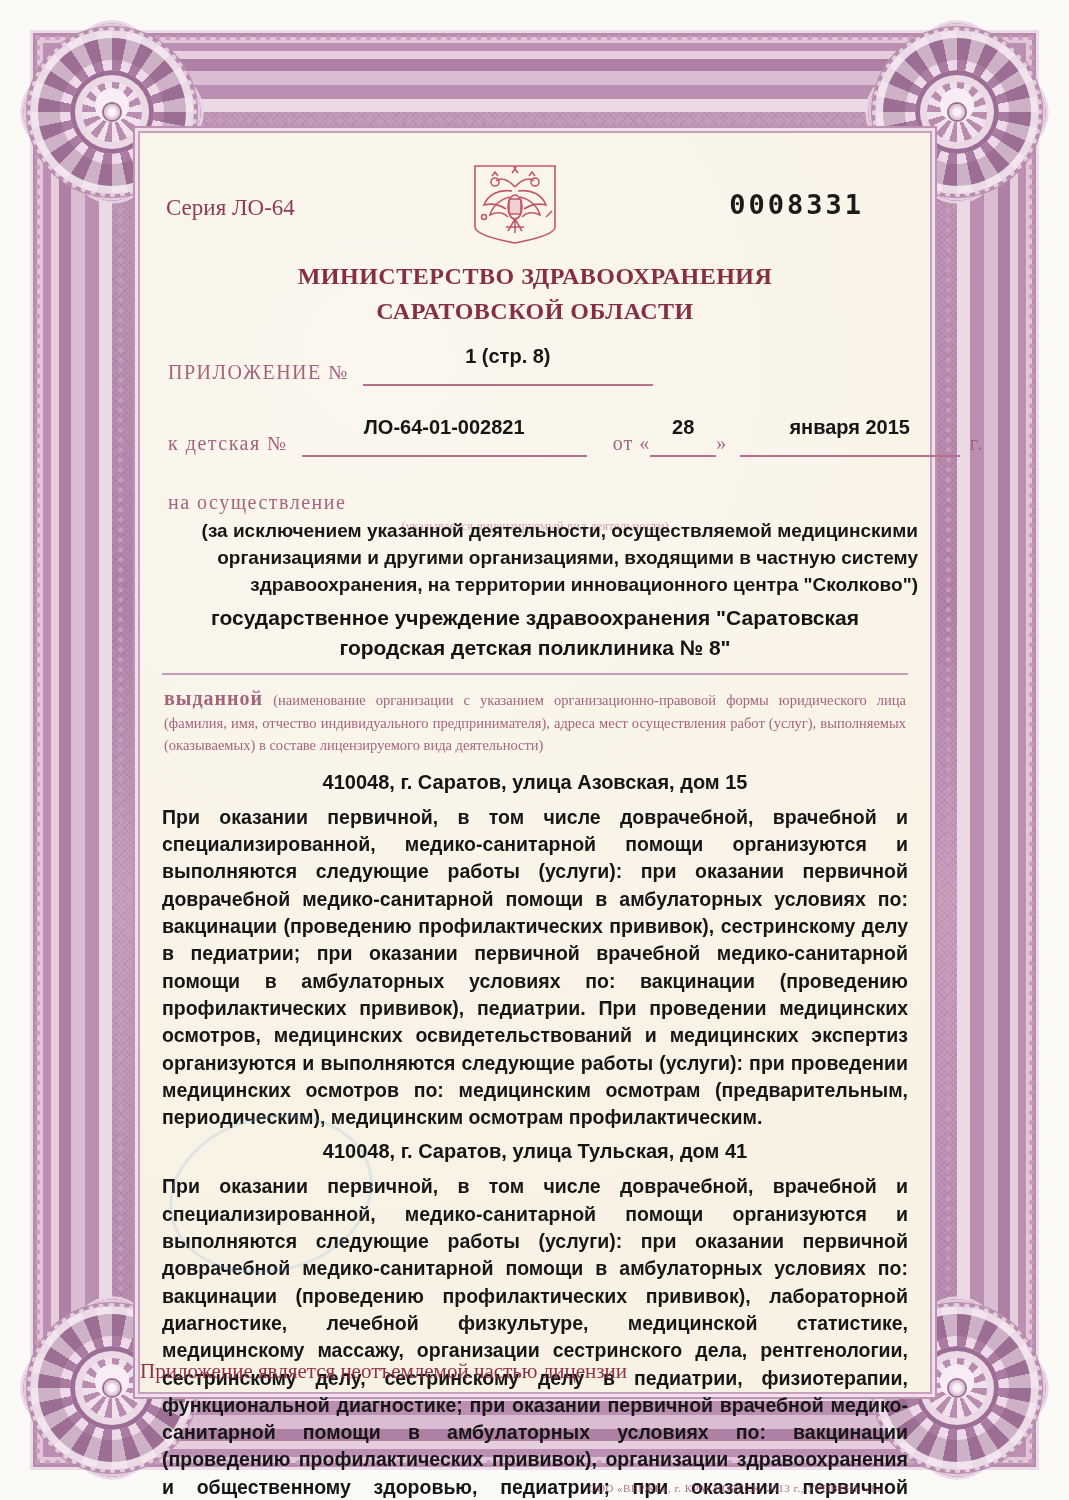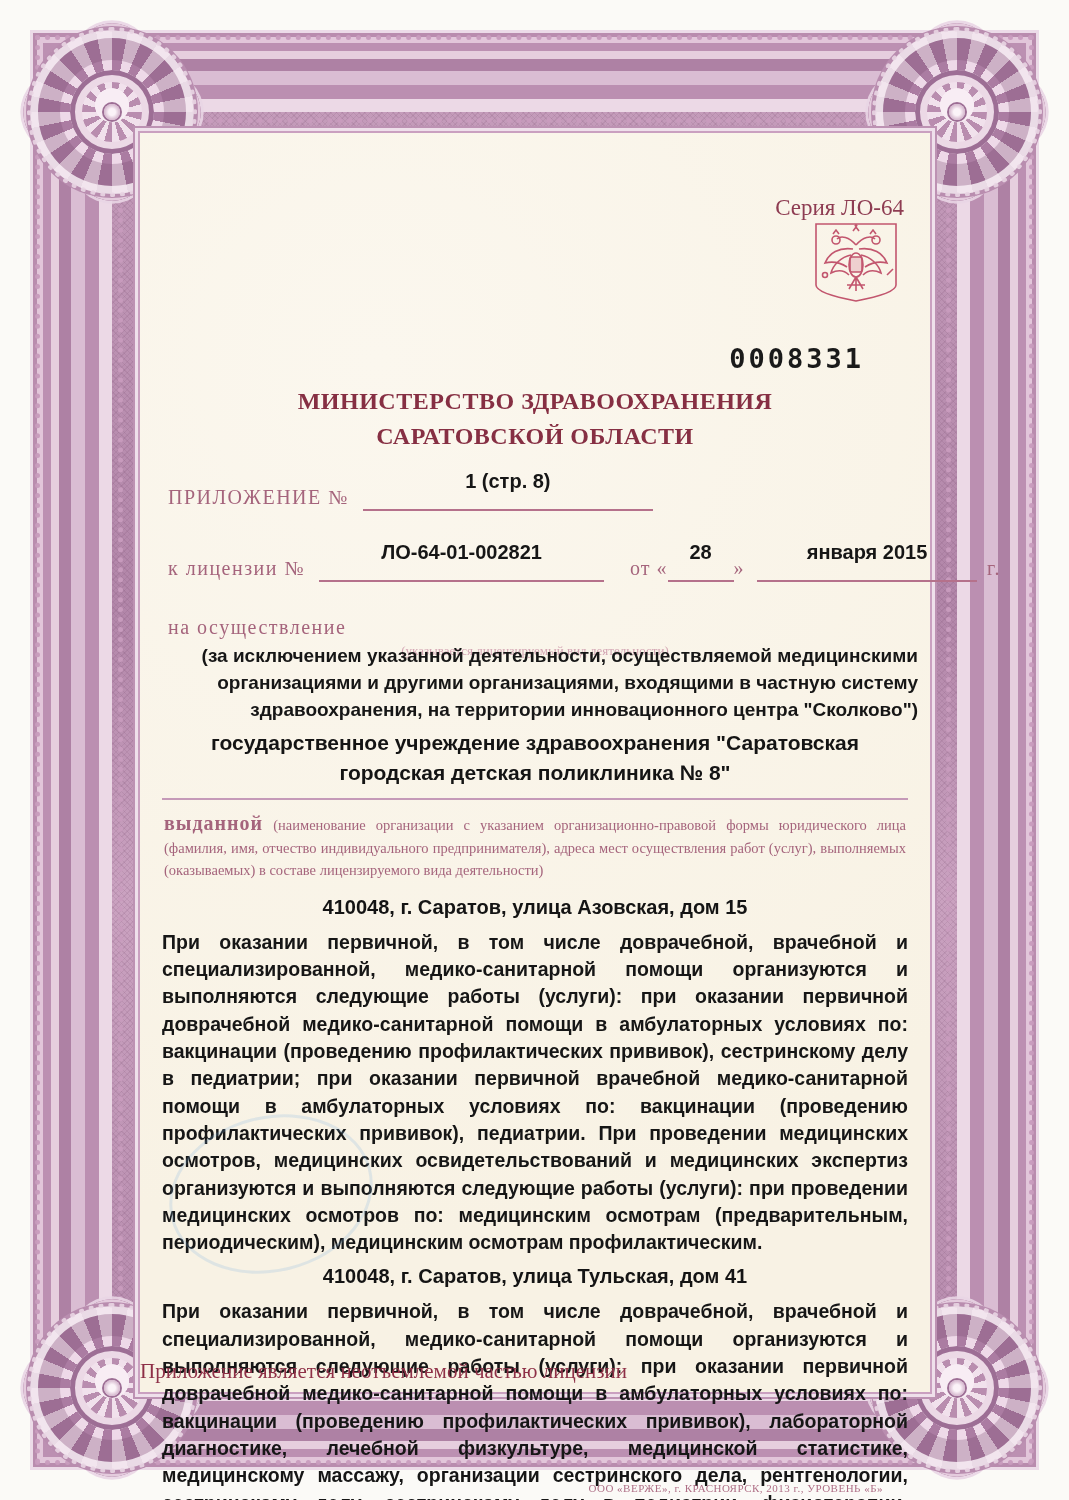--- a/index.html
+++ b/index.html
@@ -54,21 +54,21 @@
   .core::after{content:"";position:absolute;inset:34px;border-radius:50%;
     background:radial-gradient(circle,#fbf3f8 0 30%,#c197b7 90%);box-shadow:0 0 0 2px #9d6e95;}
   
   .inner{
     position:absolute;left:140px;top:133px;right:139px;bottom:108px;
     background:radial-gradient(circle at 30% 18%,#fbf7ee,#f8f2e4 75%);
     box-shadow:0 0 0 2px #caa0c0, 0 0 0 5px #efe0eb, 0 0 0 7px #bd92b3;
   }
   .content{position:absolute;inset:0;padding:0 22px;}
   
-  .hdr{display:flex;align-items:flex-end;margin:30px 4px 0;flex-direction:column;}
+  .hdr{display:flex;align-items:flex-start;margin:30px 4px 0;}
   .series{flex:1;padding-top:32px;font-family:"Liberation Serif",serif;font-size:23px;color:#8e3c52;}
   .emblem{width:96px;height:86px;flex:0 0 96px;}
   .docnum{flex:1;text-align:right;padding:26px 40px 0 0;font-family:"DejaVu Sans Mono",monospace;
     font-weight:bold;font-size:27px;letter-spacing:3px;color:#1a1a1a;}
   .ministry{margin-top:10px;text-align:center;font-family:"Liberation Serif",serif;font-weight:bold;
     font-size:24px;line-height:1.45;color:#862f43;letter-spacing:.5px;}
   
   .frow{display:flex;align-items:flex-end;margin:0 6px;}
   .lbl{font-family:"Liberation Serif",serif;font-size:20px;color:#a5647c;letter-spacing:1.5px;white-space:nowrap;padding-bottom:2px;}
   .u{border-bottom:2px solid #b5718b;text-align:center;font-weight:bold;font-size:20px;color:#161616;padding-bottom:16px;}
@@ -161,21 +161,21 @@
         <div>САРАТОВСКОЙ ОБЛАСТИ</div>
       </div>
 
       <div class="frow row-app">
         <span class="lbl">ПРИЛОЖЕНИЕ  №</span>
         <span class="u">1 (стр. 8)</span>
         <span class="spacer"></span>
       </div>
 
       <div class="frow row-lic">
-        <span class="lbl">к лицензии  №</span>
+        <span class="lbl">к детская  №</span>
         <span class="u lic">ЛО-64-01-002821</span>
         <span class="lbl ot">от «</span>
         <span class="u day">28</span>
         <span class="lbl">»</span>
         <span class="u date">января 2015</span>
         <span class="lbl g">г.</span>
       </div>
 
       <div class="frow row-act">
         <span class="lbl">на осуществление</span>

